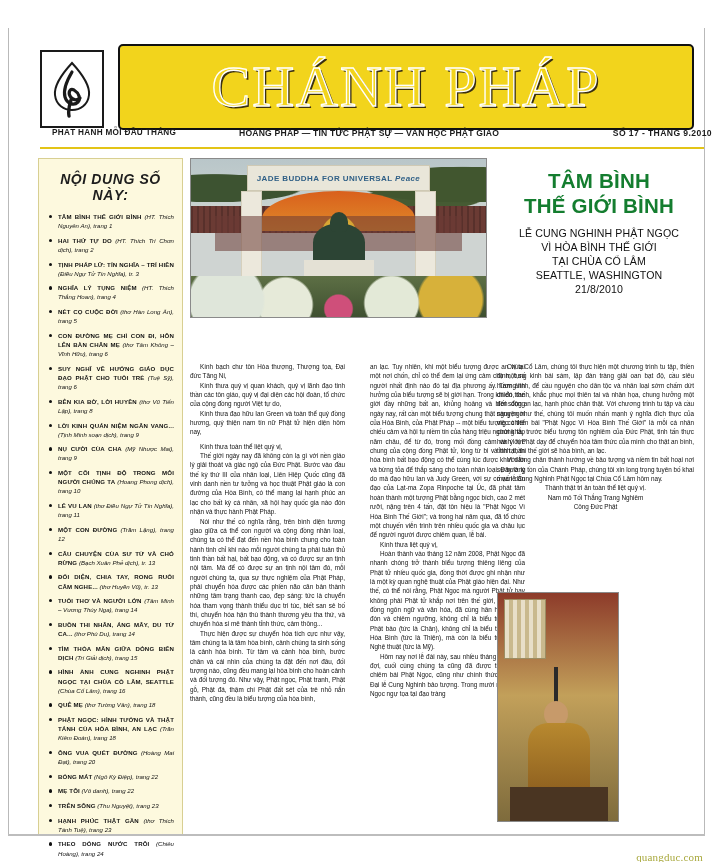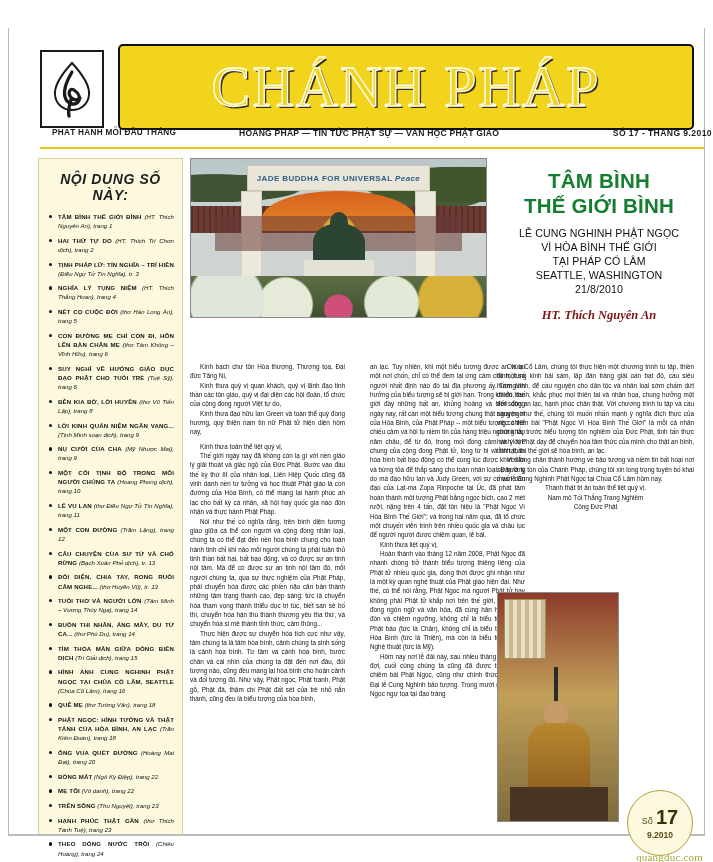--- a/index.html
+++ b/index.html
@@ -208,25 +208,24 @@
       <div class="plinth"></div>
     <div class="flowers"></div>
   </div>
 
   <div class="head">
     <div class="h1">TÂM BÌNH</div>
     <div class="h1">THẾ GIỚI BÌNH</div>
     <div class="sub">
       <div>LỄ CUNG NGHINH PHẬT NGỌC</div>
       <div>VÌ HÒA BÌNH THẾ GIỚI</div>
-      <div>TẠI PHÁP CỔ LÂM</div>
+      <div>TẠI CHÙA CỔ LÂM</div>
       <div>SEATTLE, WASHINGTON</div>
       <div>21/8/2010</div>
     </div>
-    <div class="by">HT. Thích Nguyên An</div>
   </div>
 
   <div class="cols">
     <div class="col-t c1" id="col1">
         <p>Kính bạch chư tôn Hòa thượng, Thượng tọa, Đại đức Tăng Ni,</p>
         <p>Kính thưa quý vị quan khách, quý vị lãnh đạo tinh thần các tôn giáo, quý vị đại diện các hội đoàn, tổ chức của cộng đồng người Việt tự do,</p>
         <p>Kính thưa đạo hữu Ian Green và toàn thể quý đồng hương, quý thiện nam tín nữ Phật tử hiện diện hôm nay,</p>
         <p class="gap">Kính thưa toàn thể liệt quý vị,</p>
         <p>Thế giới ngày nay đã không còn lạ gì với nền giáo lý giải thoát và giác ngộ của Đức Phật. Bước vào đầu thế kỷ thứ III của nhân loại, Liên Hiệp Quốc cũng đã vinh danh nền tư tưởng và học thuật Phật giáo là con đường của Hòa Bình, có thể mang lại hạnh phúc an lạc cho bất kỳ cá nhân, xã hội hay quốc gia nào đón nhận và thực hành Phật Pháp.</p>
         <p>Nói như thế có nghĩa rằng, trên bình diện tương giao giữa cá thể con người và cộng đồng nhân loại, chúng ta có thể đạt đến nền hòa bình chung cho toàn hành tinh chỉ khi nào mỗi người chúng ta phải tuân thủ tinh thần bất hại, bất bạo động, và có được sự an tịnh nội tâm. Mà để có được sự an tịnh nội tâm đó, mỗi người chúng ta, qua sự thực nghiệm của Phật Pháp, phải chuyển hóa được các phiền não căn bản thành những tâm trạng thanh cao, đẹp sáng: tức là chuyển hóa tham vọng thành thiểu dục tri túc, biết san sẻ bố thí, chuyển hóa hận thù thành thương yêu tha thứ, và chuyển hóa si mê thành tỉnh thức, cảm thông...</p>
@@ -251,22 +250,15 @@
     <div class="bg"></div>
       <div class="banner"></div>
       <div class="mic"></div>
     <div class="monk-head"></div>
       <div class="monk-body"></div>
       <div class="podium"></div>
   </div>
 
   <div class="rule-b"></div>
 
-  <div class="badge">
-    <div class="b1">
-      <span>Số</span>
-      <b>17</b>
-    </div>
-    <div class="b2">9.2010</div>
-  </div>
 
   <div class="wm">quangduc.com</div>
 </div>
 
 </body></html>

